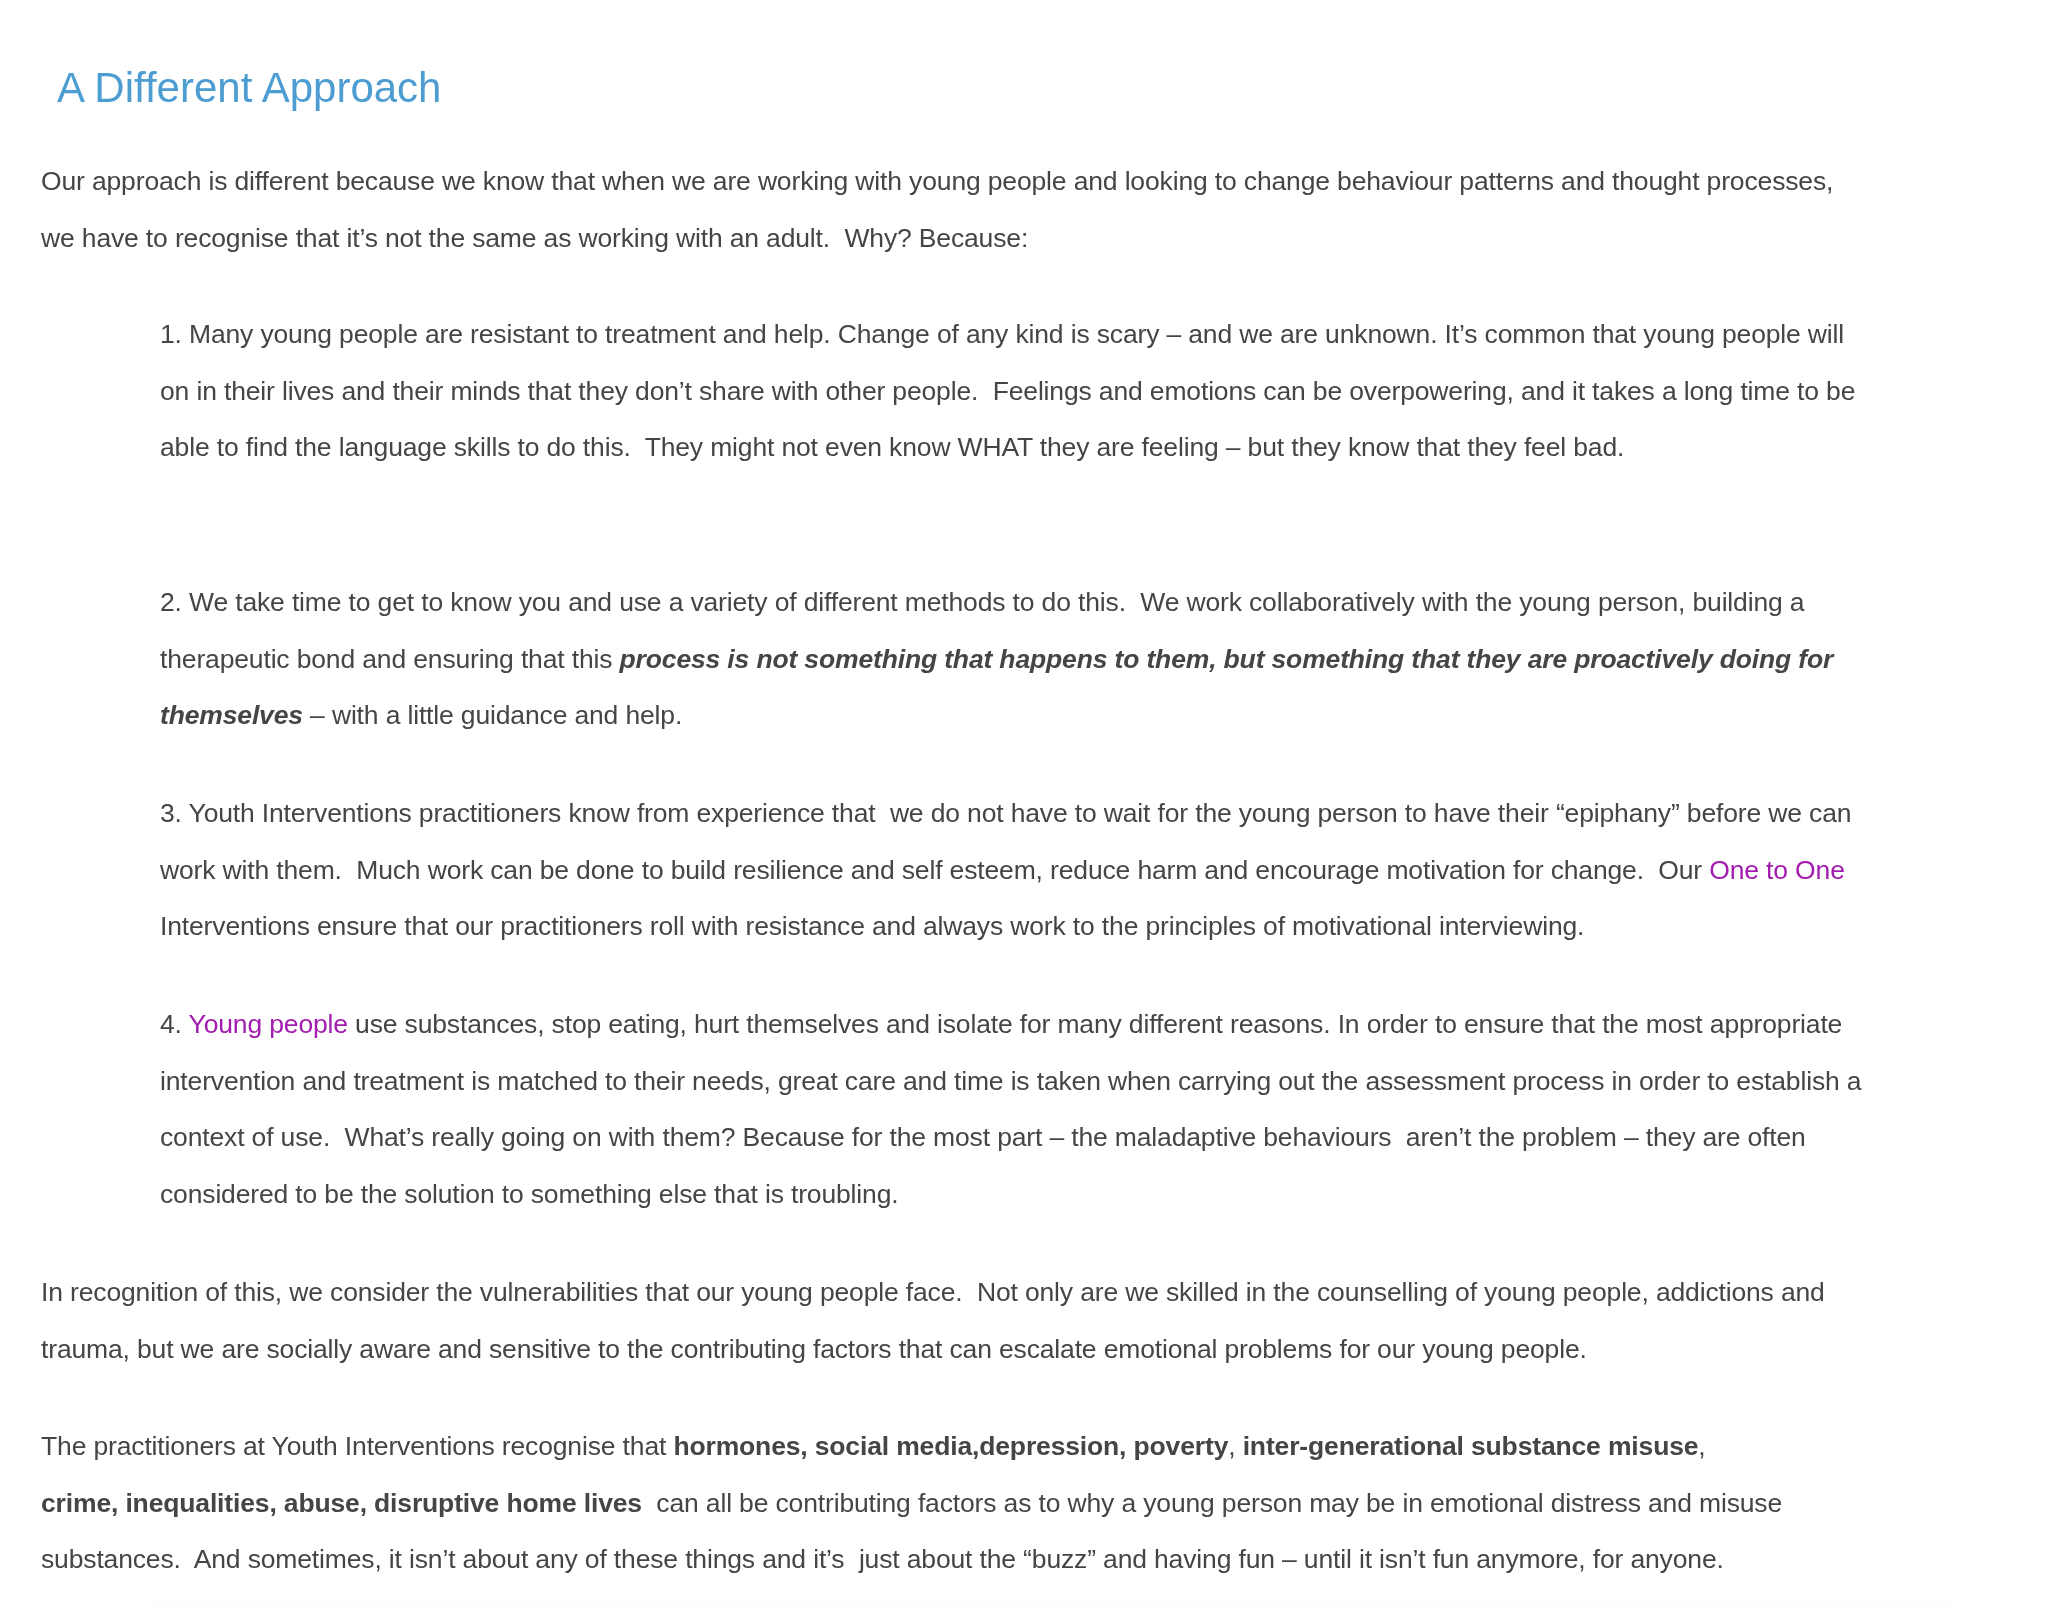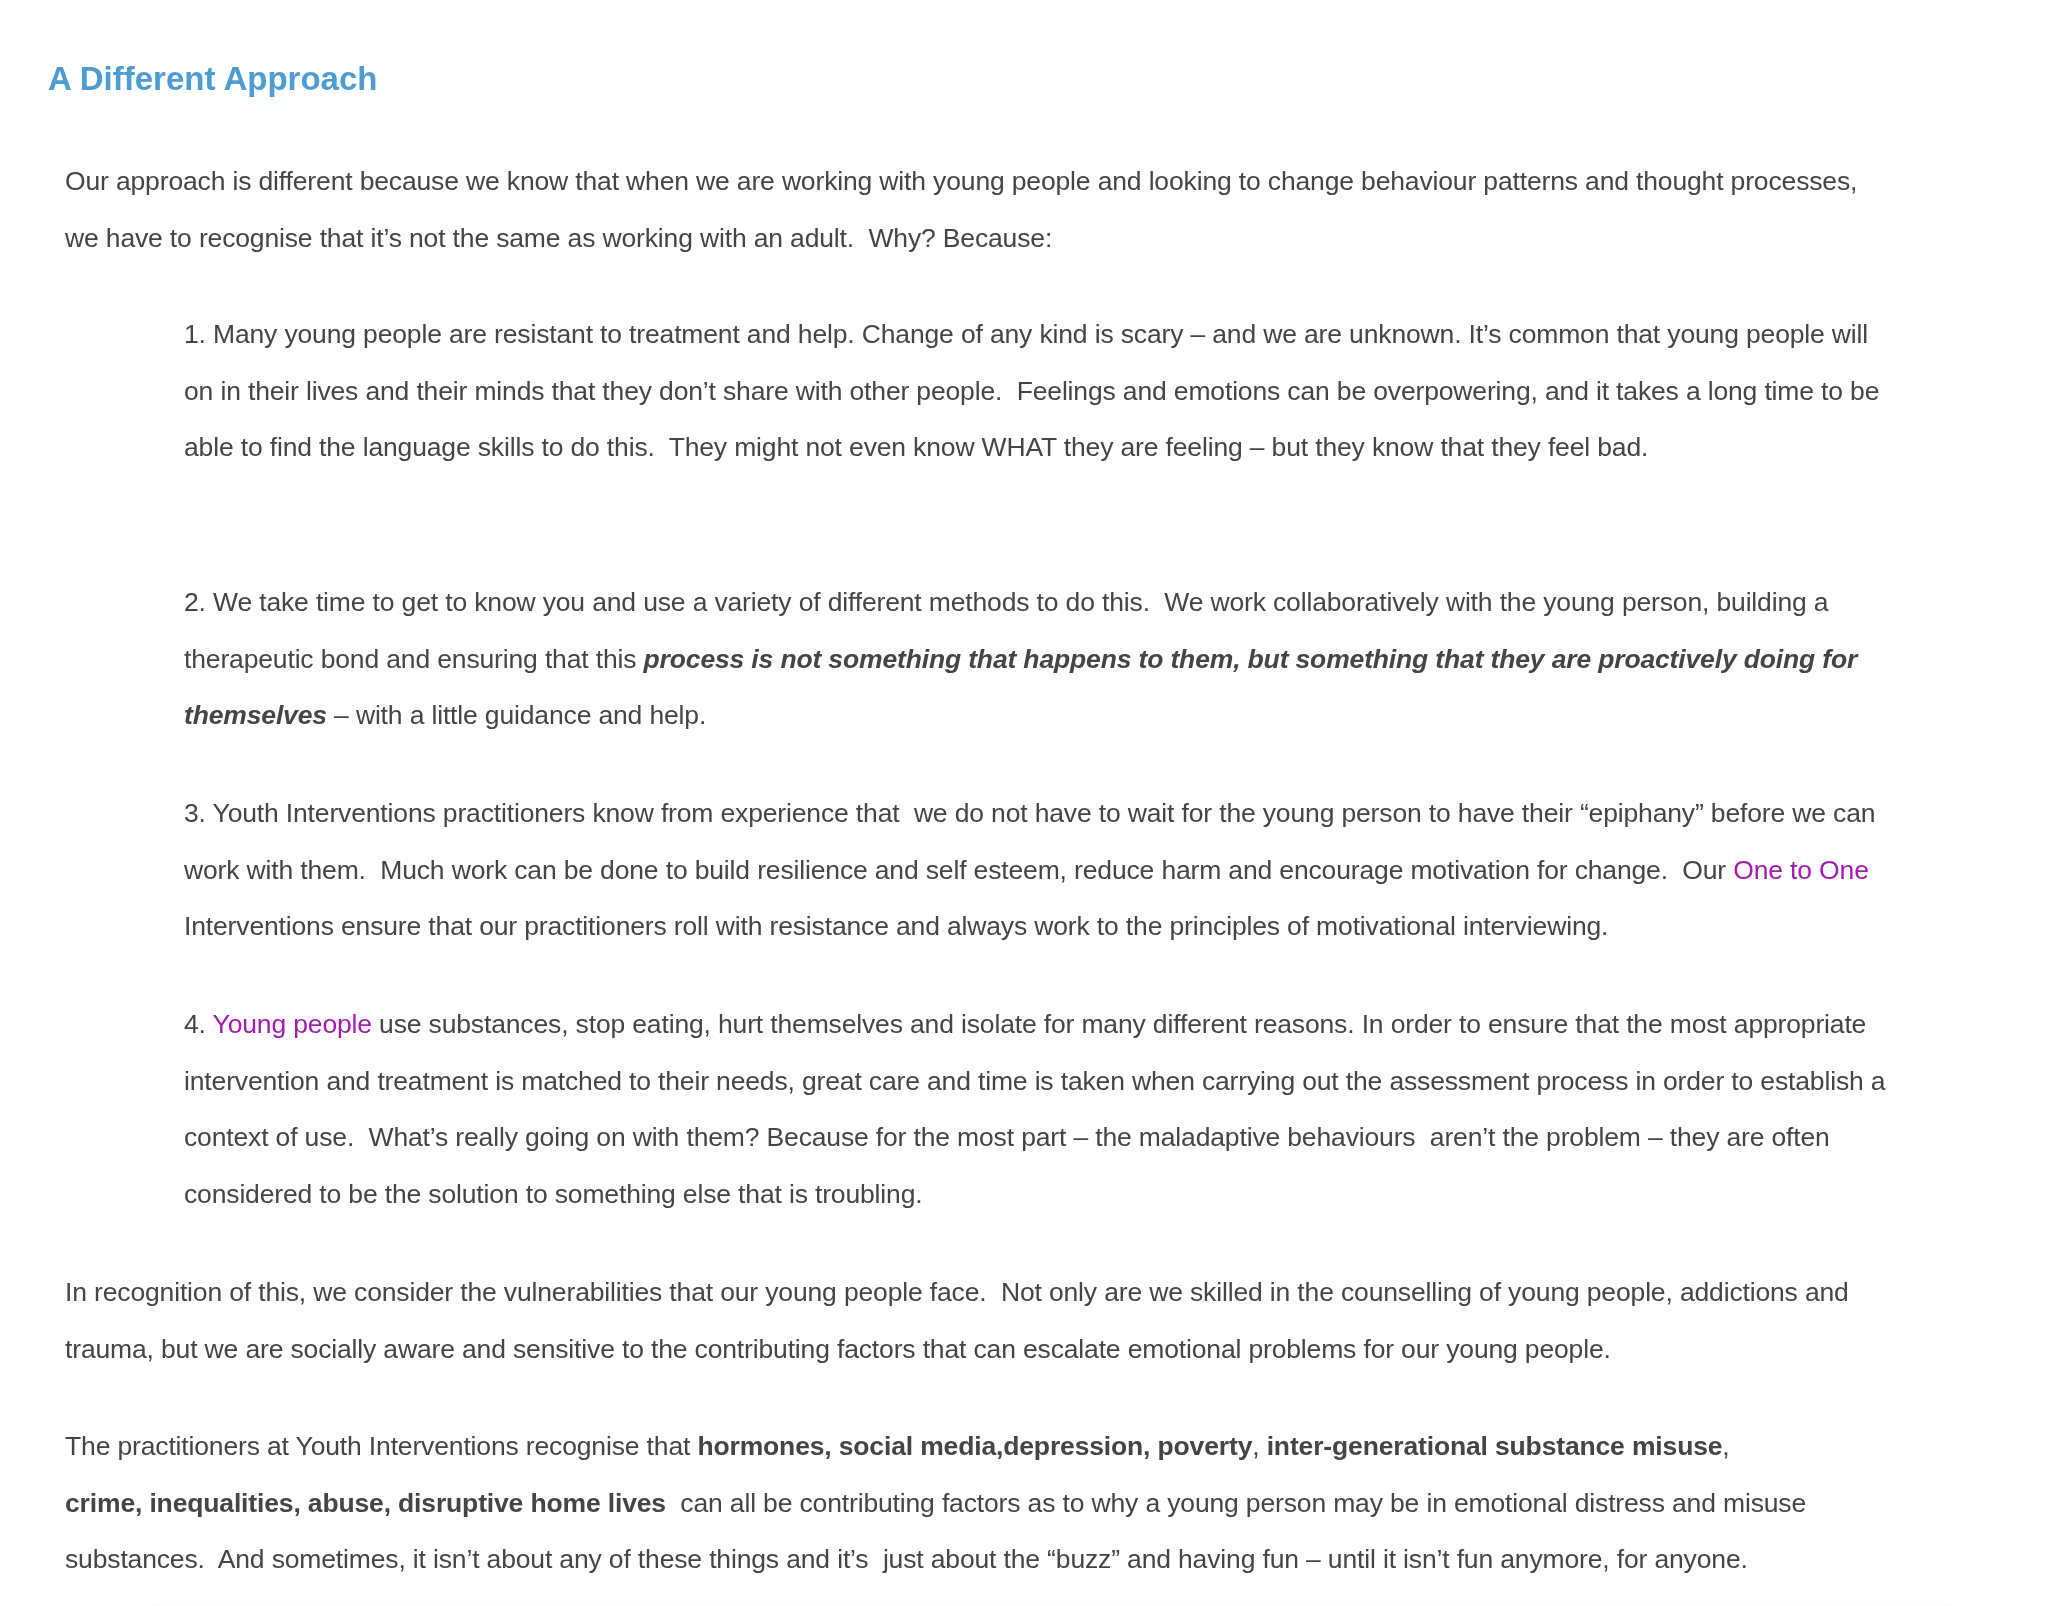--- a/index.html
+++ b/index.html
@@ -15,42 +15,41 @@
       font-family: "Liberation Sans", "DejaVu Sans", sans-serif;
       color: #454545;
     }
     .page {
       position: absolute;
       left: 41px;
       top: 0;
       width: 1990px;
     }
     h2.title {
-      margin: 7px;
+      margin: 16px;
       position: absolute;
       top: 50px;
       left: 0;
-      font-size: 33px;
+      font-size: 42px;
       line-height: 44px;
-      font-weight: bold;
+      font-weight: normal;
       color: #4d9dd3;
       white-space: nowrap;
     }
     .para {
       position: absolute;
       left: 0;
       font-size: 26.5px;
       letter-spacing: -0.15px;
     }
     .para.indent { left: 119px; }
     .line {
       height: 56.7px;
       line-height: 56.7px;
       white-space: pre;
-      margin-left: 24px;
     }
     .seg-b { font-weight: bold; }
     .seg-bi { font-weight: bold; font-style: italic; }
     .seg-link {
       color: #a21caf;
       text-decoration: none;
       cursor: pointer;
     }
     .footer-shadow {
       position: absolute;

